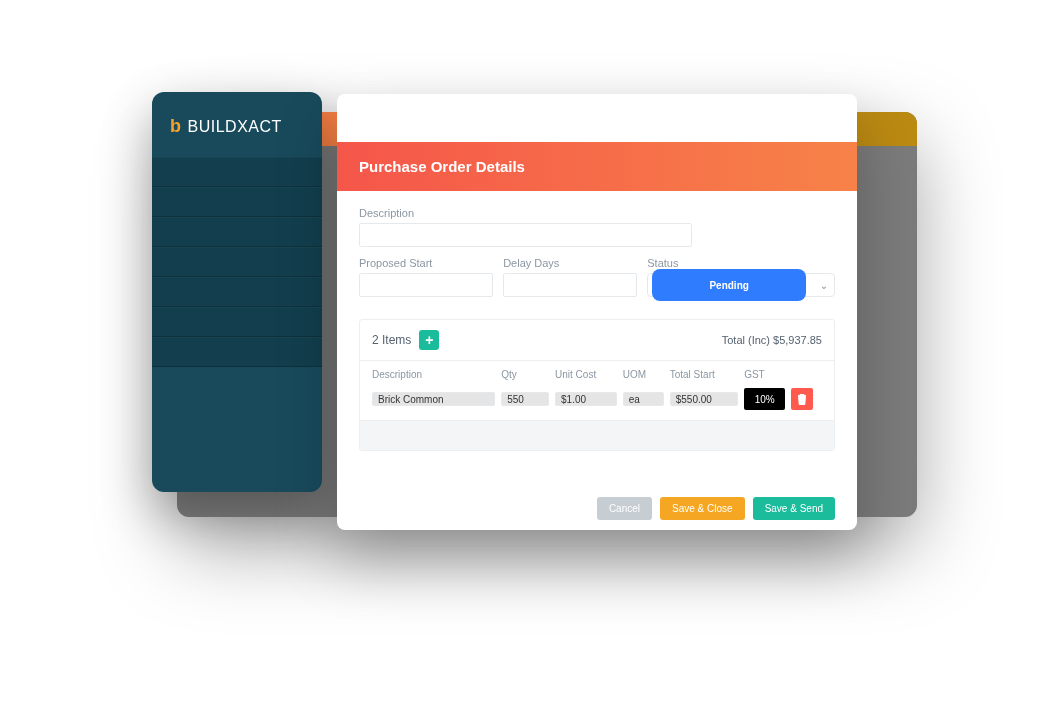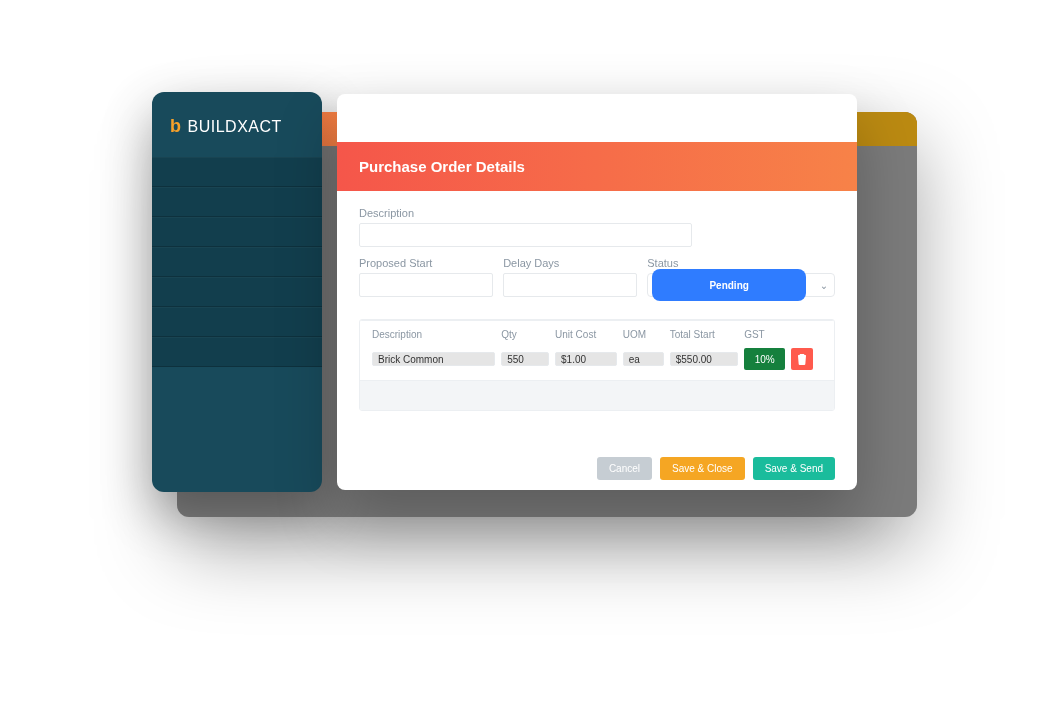--- a/index.html
+++ b/index.html
@@ -198,21 +198,21 @@
     border:1px solid #e6e9ec;
     border-radius:2px;
     font-size:10px;
     padding:0 5px;
     width:100%;
     color:#333;
     background:#e5e5e5;
   }
   .gst-chip{
     height:22px;
-    background:#15803d;
+    background:#000000;
     color:#fff;
     border-radius:2px;
     font-size:10px;
     display:flex;align-items:center;justify-content:center;
     cursor:pointer;
   }
   .del-btn{
     height:22px;width:22px;
     background:#ff5a4d;border-radius:2px;
     display:flex;align-items:center;justify-content:center;
@@ -285,20 +285,29 @@
         <div class="status-wrap">
           <div class="form-label">Status</div>
           <div class="status-container">
             <div class="status-pill">Pending</div>
             <span class="chev">⌄</span>
           </div>
         </div>
       </div>
 
       <div class="items-panel">
+        <div class="items-head">
+          <div class="items-head-left">
+            <span>2 Items</span>
+            <div class="add-btn">
+              <span>+</span>
+            </div>
+          </div>
+          <div class="total-text">Total (Inc) $5,937.85</div>
+        </div>
 
         <div class="table-head">
           <div>Description</div>
           <div>Qty</div>
           <div>Unit Cost</div>
           <div>UOM</div>
           <div>Total Start</div>
           <div>GST</div>
           <div></div>
         </div>

